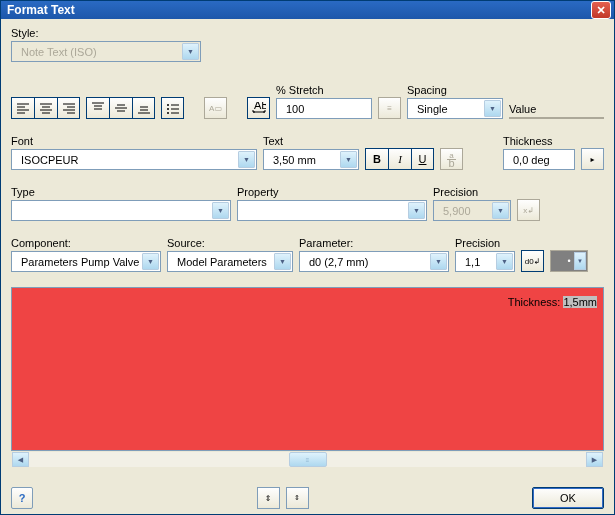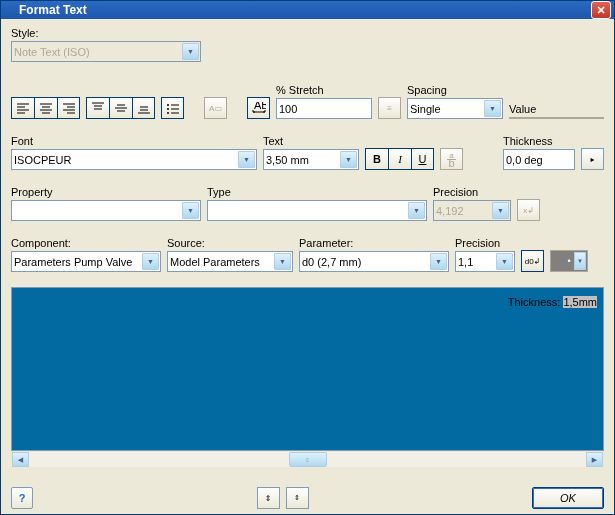--- a/index.html
+++ b/index.html
@@ -1,44 +1,44 @@
 <!DOCTYPE html>
 <html><head>
 <meta charset="utf-8">
 <style>
   * { box-sizing: border-box; margin: 0; padding: 0; font-family: Tahoma, Arial, sans-serif; font-size: 11px; }
   body { background: #fff; }
   .window { width: 615px; height: 515px; border: 1px solid #003c74; background: #ece9d8; display: flex; flex-direction: column; }
-  .titlebar { height: 32px; background: linear-gradient(#2a6ac3,#1d57aa); display: flex; align-items: center; padding: 0 3px 0 18px; }
+  .titlebar { height: 32px; background: linear-gradient(#2a6ac3,#1d57aa); display: flex; align-items: center; padding: 0 3px 0 6px; }
   .titlebar .title { color: #fff; font-weight: bold; font-size: 12px; }
   .titlebar .close { margin-left: auto; width: 20px; height: 18px; background: linear-gradient(#e46050,#c13828); border: 1px solid #fff; border-radius: 3px; display: flex; align-items: center; justify-content: center; color: #fff; font-weight: bold; cursor: pointer; }
   .body { flex: 1; padding: 8px 10px 10px 10px; display: flex; flex-direction: column; gap: 11px; border-radius: 7px; }
   .lbl { color: #000; margin-bottom: 2px; display: block; }
   .row { display: flex; gap: 6px; align-items: flex-end; }
   .col { display: flex; flex-direction: column; }
-  .dropdown, .input { height: 21px; border: 1px solid #7f9db9; background: #fff; display: flex; align-items: center; padding: 0 2px; position: relative; }
+  .dropdown, .input { height: 21px; border: 1px solid #7f9db9; background: #fff; display: flex; align-items: center; padding: 0 9px; position: relative; }
   .dropdown.disabled, .input.disabled { background: #ece9d8; color: #aca899; }
   .dropdown .arrow { position: absolute; right: 1px; top: 1px; bottom: 1px; width: 17px; background: linear-gradient(#dff2fc,#aed8ef); border: 1px solid #b6cde1; border-radius: 1px; display: flex; align-items: center; justify-content: center; font-size: 7px; color: #4d6185; }
   .dropdown .txt { white-space: nowrap; overflow: hidden; }
   .iconbtn { width: 23px; height: 22px; border: 1px solid #aca899; background: linear-gradient(#fefefe,#ece9d8); display: flex; align-items: center; justify-content: center; font-size: 8px; cursor: pointer; }
   .iconbtn.tog { border: 1px solid #003c74; }
   .btnrow { display: flex; }
   .btnrow .iconbtn { border-right: none; }
   .btnrow .iconbtn:last-child { border-right: 1px solid #003c74; }
   .valbox { height: 21px; border: 1px solid #aca899; background: #d7d2c1; flex: 1; }
-  .textarea { border: 1px solid #7f9db9; background: #0369a1; width: 100%; height: 164px; padding: 6px; position: relative; }
+  .textarea { border: 1px solid #7f9db9; background: #ef4444; width: 100%; height: 164px; padding: 6px; position: relative; }
   .textarea .content { text-align: right; font-family: "Courier New", monospace; font-size: 14px; }
   .textarea .hl { background: #c0c0c0; }
   .scrollbar { height: 17px; border: 1px solid #ece9d8; background: #f2f0e6; display: flex; align-items: center; }
   .scrollbar .sb-btn { width: 17px; height: 15px; background: linear-gradient(#dff2fc,#aed8ef); border: 1px solid #b6cde1; font-size: 7px; display: flex; align-items: center; justify-content: center; color: #4d6185; }
   .scrollbar .track { flex: 1; height: 15px; display: flex; align-items: center; justify-content: center; }
   .scrollbar .thumb { width: 38px; height: 15px; background: linear-gradient(#dff2fc,#aed8ef); border: 1px solid #b6cde1; border-radius: 2px; font-size: 6px; color: #8fb5d0; display:flex; align-items:center; justify-content:center;}
   .footer { display: flex; align-items: center; margin-top: 8px; gap: 6px; }
   .btn { height: 22px; border: 1px solid #003c74; background: linear-gradient(#fefefe,#ece9d8); padding: 0 4px; min-width: 72px; display: flex; align-items: center; justify-content: center; cursor: pointer; border-radius: 2px; }
-  .btn.default { box-shadow: 0 0 0 1px #316ac5 inset; font-style: italic; }
+  .btn.default { box-shadow: 0 0 0 1px #316ac5 inset; }
   .help { width: 22px; height: 22px; border: 1px solid #7f9db9; background: linear-gradient(#fefefe,#ece9d8); display:flex; align-items:center; justify-content:center; color: #2a6ac3; font-weight:bold; cursor:pointer; border-radius:2px;}
   .spacer { flex: 1; }
   .small-icon-cell { width: 23px; height: 22px; border: 1px solid #aca899; background: linear-gradient(#fefefe,#ece9d8); display:flex;align-items:center;justify-content:center; font-size:9px;}
   svg.align-icon { width:14px; height:12px; }
   svg.align-icon line { stroke:#000; stroke-width:1; }
 </style>
 </head>
 <body>
 
 <div class="window">
@@ -202,38 +202,38 @@
             <span>0,0 deg</span>
           </div>
       </div>
       <div class="col">
         <span class="lbl">&nbsp;</span>
         <div class="iconbtn" style="border:1px solid #7f9db9">▸</div>
       </div>
     </div>
 
     <div class="row" style="margin-top:4px">
+      <div class="col" style="width:220px">
+        <span class="lbl">Type</span>
+        <div class="dropdown">
+          <span class="txt"></span>
+          <div class="arrow">▼</div>
+        </div>
+      </div>
       <div class="col" style="width:190px">
         <span class="lbl">Property</span>
-        <div class="dropdown">
-          <span class="txt"></span>
-          <div class="arrow">▼</div>
-        </div>
-      </div>
-      <div class="col" style="width:220px">
-        <span class="lbl">Type</span>
         <div class="dropdown">
           <span class="txt"></span>
           <div class="arrow">▼</div>
         </div>
       </div>
       <div class="col" style="width:78px">
         <span class="lbl">Precision</span>
         <div class="dropdown disabled">
-          <span class="txt">4,192</span>
+          <span class="txt">5,900</span>
           <div class="arrow">▼</div>
         </div>
       </div>
       <div class="col">
         <span class="lbl">&nbsp;</span>
         <div class="iconbtn" style="border-color:#aca899;color:#aca899">x↲</div>
       </div>
     </div>
 
     <div class="row" style="margin-top:4px">

